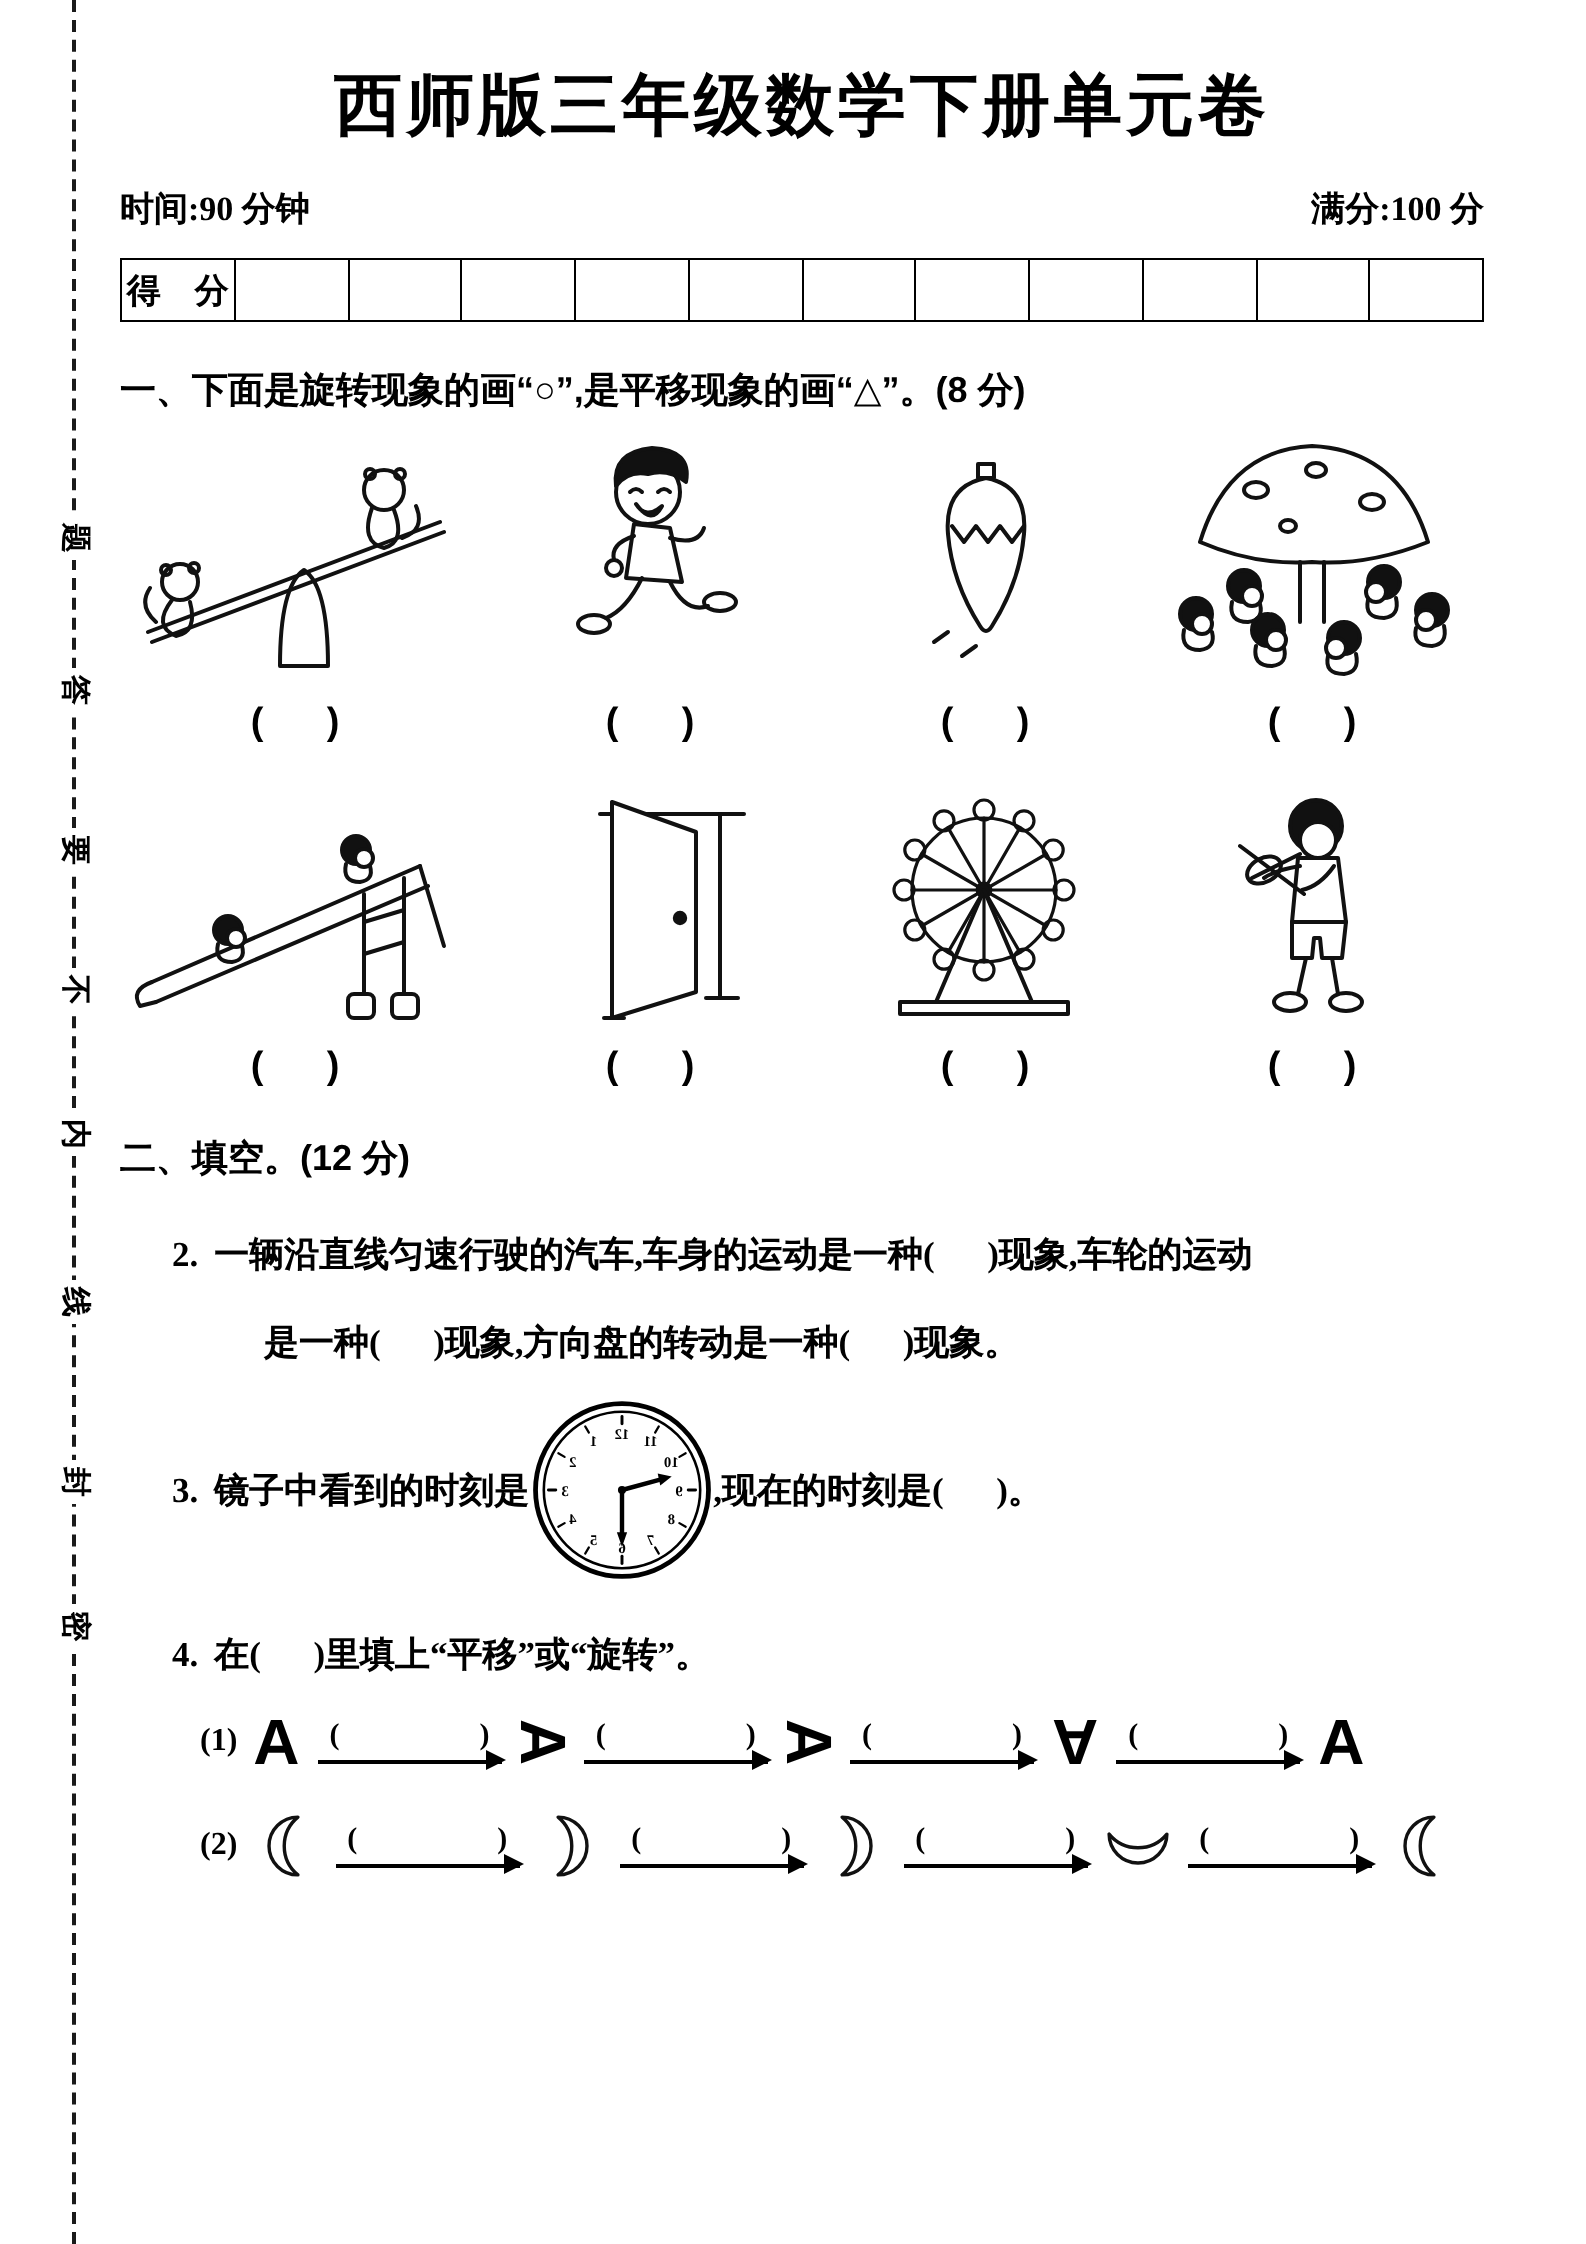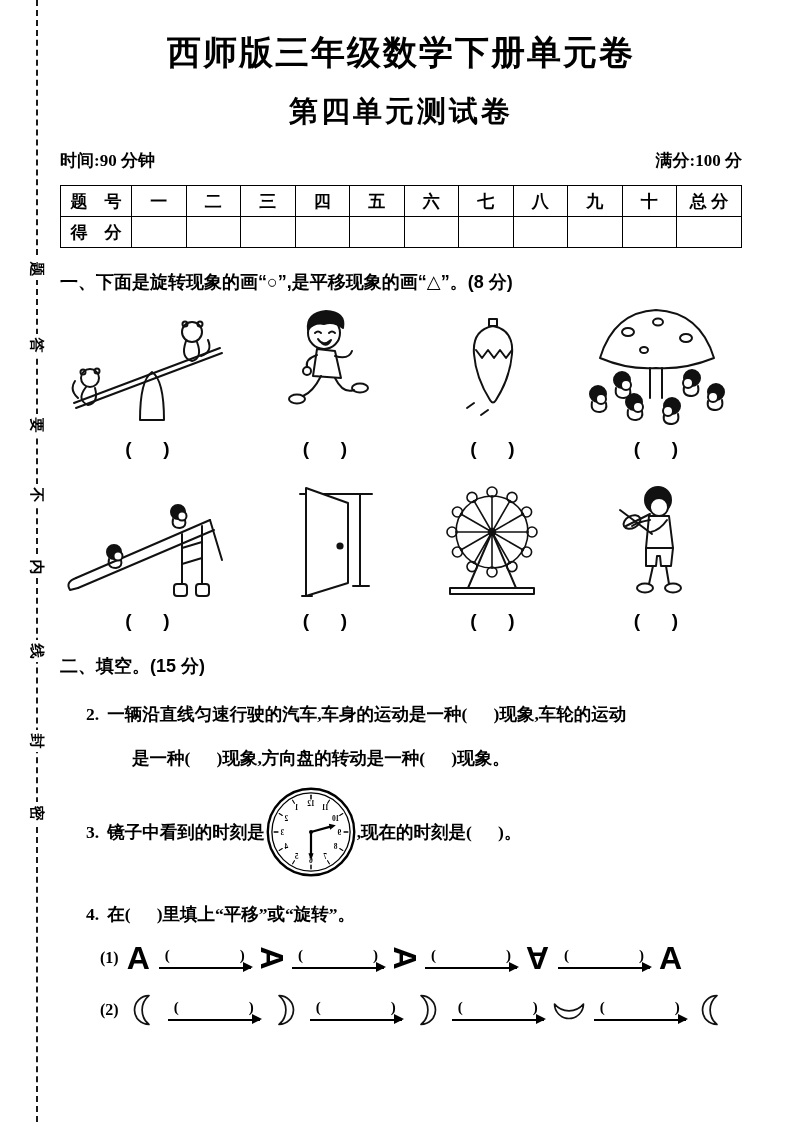--- a/index.html
+++ b/index.html
@@ -53,43 +53,28 @@
   <span class="seal-char" style="top:334px">答</span>
   <span class="seal-char" style="top:414px">要</span>
   <span class="seal-char" style="top:484px">不</span>
   <span class="seal-char" style="top:556px">内</span>
   <span class="seal-char" style="top:640px">线</span>
   <span class="seal-char" style="top:730px">封</span>
   <span class="seal-char" style="top:802px">密</span>
 
   <div class="content">
     <h1 class="series-title">西师版三年级数学下册单元卷</h1>
-    <h2 class="paper-title">第四单元测试卷</h2>
 
     <div class="meta">
       <span>时间:90 分钟</span>
       <span>满分:100 分</span>
     </div>
 
     <table class="score">
       <tbody>
-          <tr>
-        <td class="wide-first">题　号</td>
-        <td>一</td>
-        <td>二</td>
-        <td>三</td>
-        <td>四</td>
-        <td>五</td>
-        <td>六</td>
-        <td>七</td>
-        <td>八</td>
-        <td>九</td>
-        <td>十</td>
-        <td class="wide-last">总 分</td>
-      </tr>
       <tr>
         <td>得　分</td>
         <td></td>
             <td></td>
         <td></td>
             <td></td>
         <td></td>
             <td></td>
         <td></td>
             <td></td>
@@ -277,21 +262,21 @@
           <path d="M38,64 L65,64 L63,82 L53,82 L52,72 L49,72 L48,82 L38,82 Z"></path>
           <line x1="45" y1="82" x2="41" y2="100"></line>
             <line x1="58" y1="82" x2="61" y2="100"></line>
           <ellipse cx="37" cy="104" rx="8" ry="4.5"></ellipse>
             <ellipse cx="65" cy="104" rx="8" ry="4.5"></ellipse>
         </svg>
         <div class="pic-blank">(      )</div>
       </div>
     </div>
 
-    <div class="sec-heading">二、填空。(15 分)</div>
+    <div class="sec-heading">二、填空。(12 分)</div>
 
 
     <div class="q"><span class="qnum">2.</span><span>一辆沿直线匀速行驶的汽车,车身的运动是一种(      )现象,车轮的运动</span></div>
     <div class="q qline2" style="margin-left:72px;margin-top:20px">是一种(      )现象,方向盘的转动是一种(      )现象。</div>
 
     <div class="q3row">
       <span class="qnum">3.</span>
       <span>镜子中看到的时刻是</span>
       <svg width="92" height="92" viewBox="0 0 100 100">
         <circle cx="50" cy="50" r="47" fill="#fff" stroke="#000" stroke-width="2.6"></circle>

